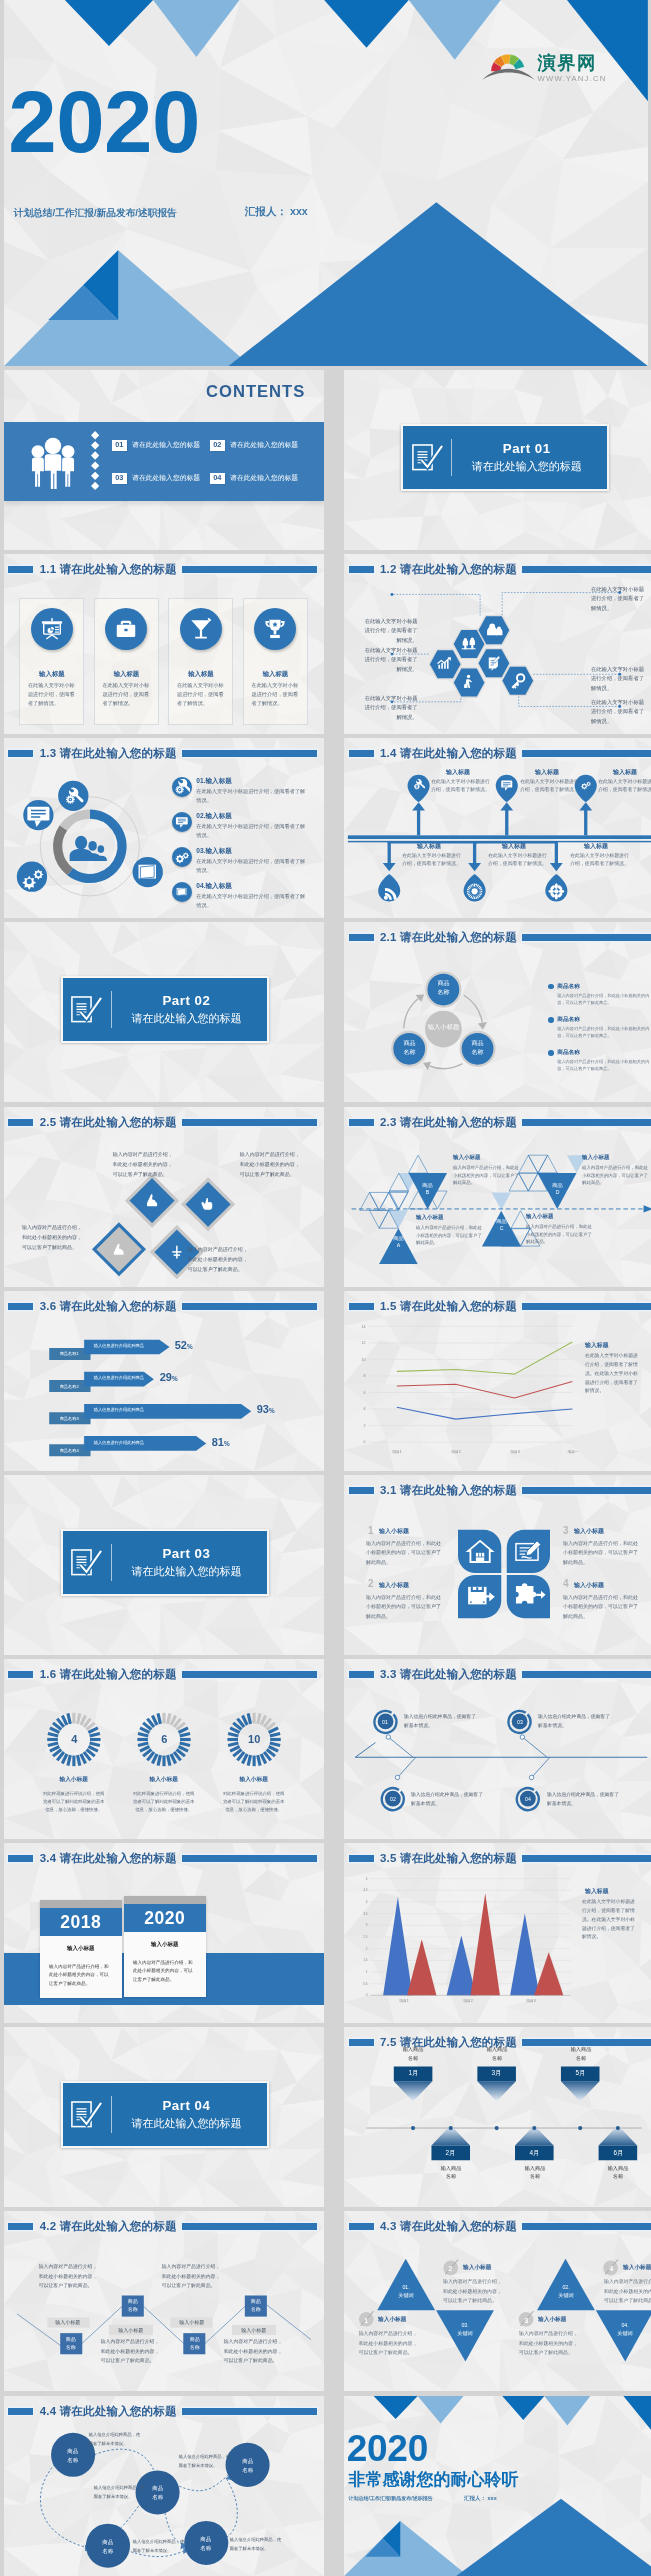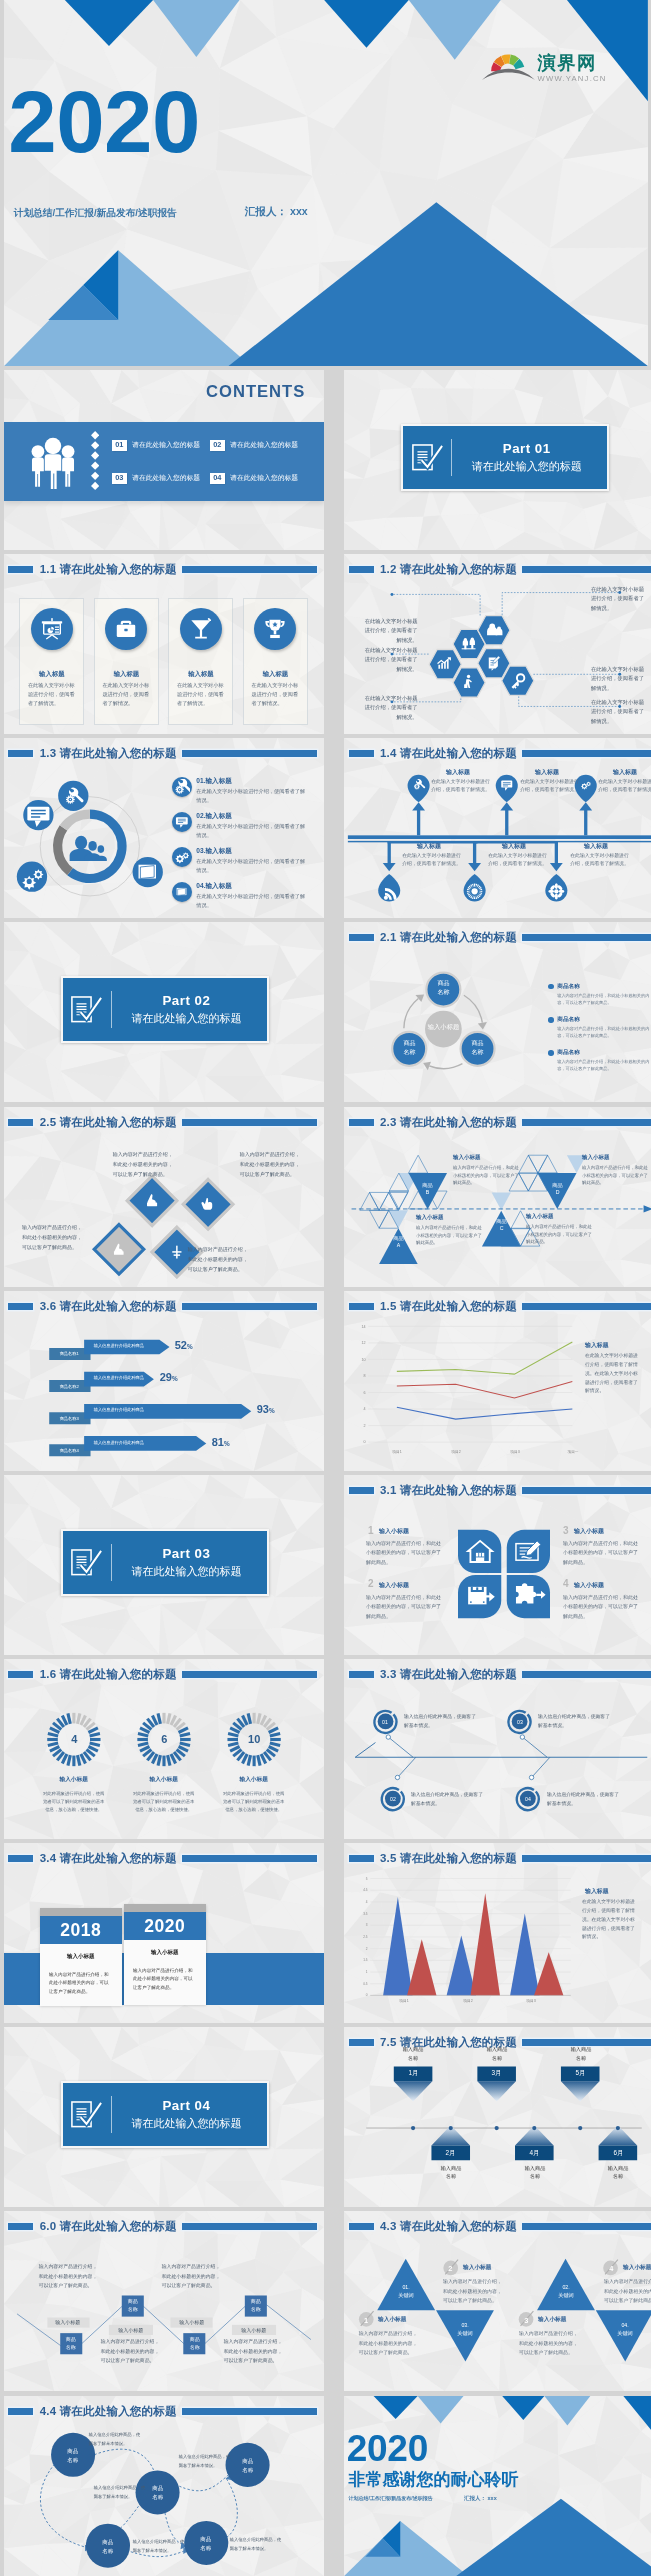--- a/index.html
+++ b/index.html
@@ -162,21 +162,21 @@
 .fb33{position:absolute;left:0;top:0;}
 .n33{position:absolute;font-size:5.2px;color:#fff;width:22px;text-align:center;}
 .n33a{left:30px;top:60px;}.n33b{left:38px;top:137px;}
 .n33c{left:165px;top:60px;}.n33d{left:173px;top:137px;}
 .p33{position:absolute;font-size:4.8px;color:#4a5a6b;line-height:1.9;width:74px;}
 .p33a{left:60px;top:53px;}.p33b{left:67px;top:131px;}
 .p33c{left:194px;top:53px;}.p33d{left:203px;top:131px;}
 
 
 .band34{position:absolute;left:0;top:110px;width:320px;height:52px;background:#2e75b6;}
-.g34{position:absolute;left:0;top:16px;width:321px;height:180px;}
+.g34{position:absolute;left:0;top:8px;width:321px;height:180px;}
 .c34{position:absolute;top:49px;width:82px;height:98px;background:#fafafa;box-shadow:0 0.9px 2.8px rgba(0,0,0,.2);}
 .c34:nth-child(1){left:36px;}
 .c34:nth-child(2){left:120px;top:45px;height:101px;}
 .c34:nth-child(3){left:203px;}
 .gray34{height:8.3px;background:#b0b0b0;}
 .yr34{height:28px;background:#2e75b6;color:#fff;font-size:17.5px;font-weight:bold;display:flex;align-items:center;justify-content:center;letter-spacing:0.5px;}
 .yt34{text-align:center;font-size:5.5px;font-weight:bold;color:#222;margin-top:8.3px;}
 .yb34{font-size:4.6px;color:#333;line-height:1.9;margin:11px 9.2px 0 9.2px;}
 
 
@@ -1903,21 +1903,21 @@
 <div class="row" style="top:2211px">
   <div class="col-l">
     <div class="bg">
         <svg viewBox="0 0 1000 563" preserveAspectRatio="none">
           <use href="#pb2"></use>
         </svg>
       </div>
     <div class="ct">
       <div class="stitle">
           <span class="bar1"></span>
-          <span class="tx">6.0 请在此处输入您的标题</span>
+          <span class="tx">4.2 请在此处输入您的标题</span>
           <span class="bar2"></span>
         </div>
       <svg class="zz42" width="320" height="180" viewBox="0 0 348 196">
         <g fill="none" stroke="#6b93bd" stroke-width=".9">
           <path d="M14 112 L73 155"></path>
             <path d="M73 155 L140 93"></path>
             <path d="M140 93 L207 155"></path>
             <path d="M207 155 L274 93"></path>
             <path d="M274 93 L334 140"></path>
         </g>

